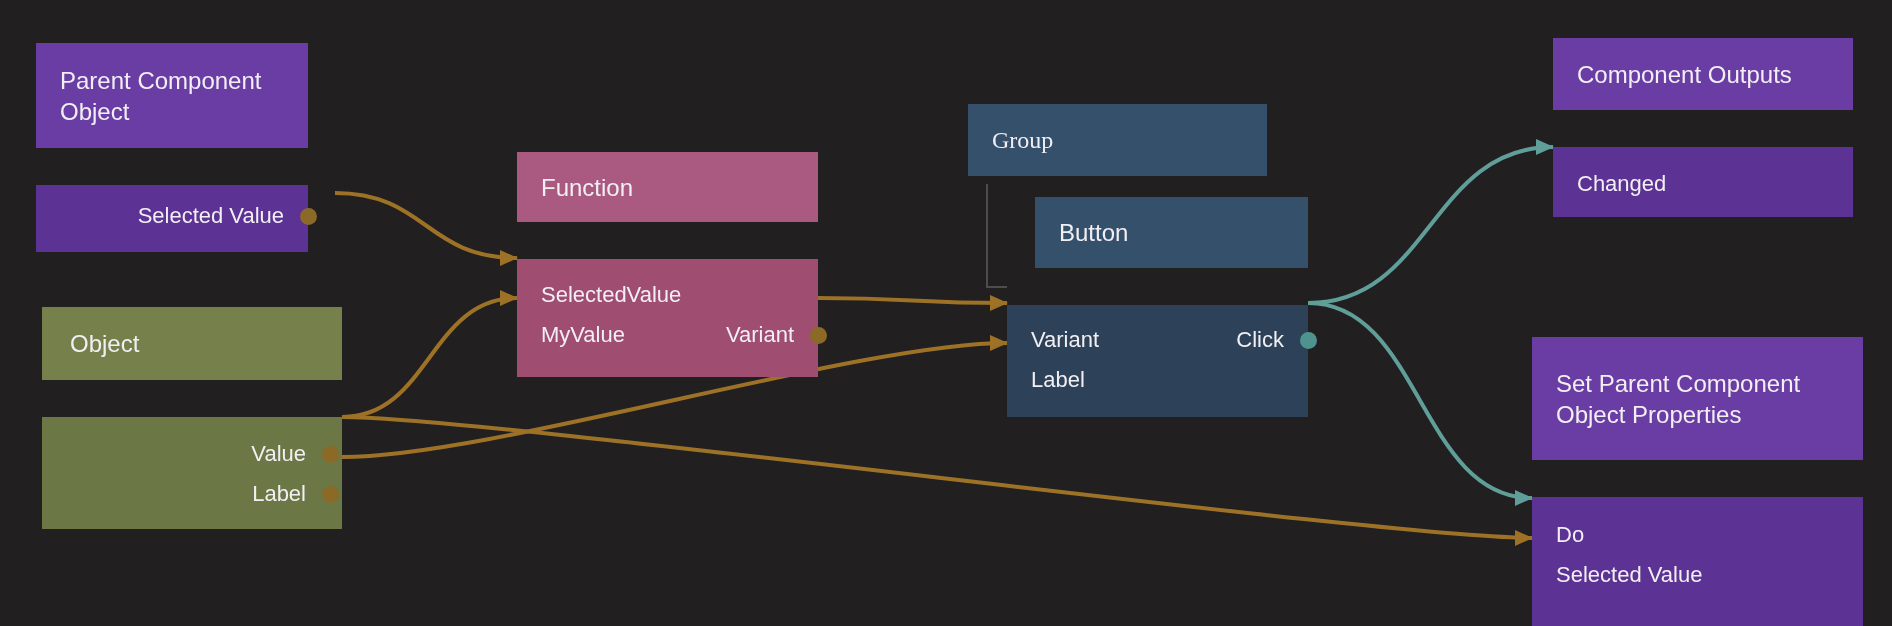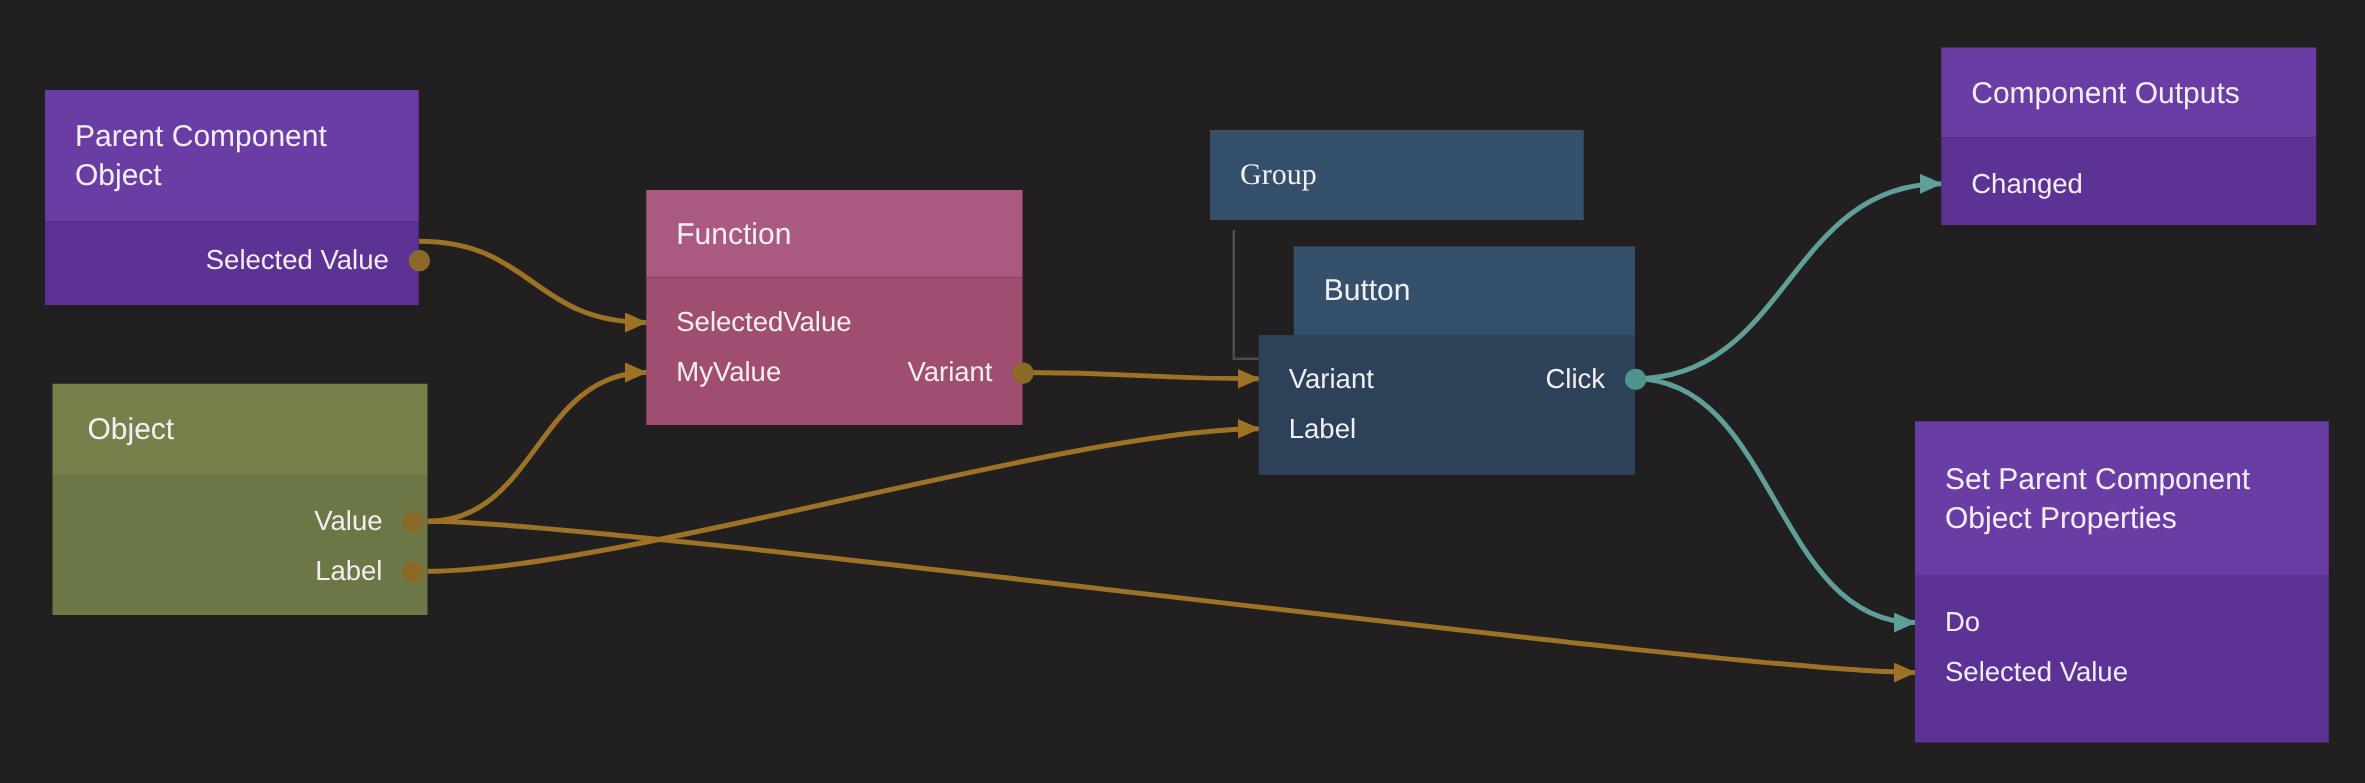--- a/index.html
+++ b/index.html
@@ -10,38 +10,38 @@
     --slate-header:#35506b; --slate-body:#2d4258;
     --data-wire:#9d7226; --data-port:#8a6a26;
     --signal-wire:#5f9e99; --signal-port:#4f938e;
     --child-link:#4d4d4d;
   }
   html,body{margin:0;padding:0;}
   body{background:var(--background);font-family:"Liberation Sans","DejaVu Sans",sans-serif;}
   #canvas{position:relative;width:1892px;height:626px;background:var(--background);overflow:hidden;}
   .node{position:absolute;color:var(--text);}
   .node-header{display:flex;align-items:center;padding:0 24px;font-size:24px;line-height:31px;font-weight:400;}
-  .node-body{position:relative;}
+  .node-body{position:relative;margin-top:37px;}
   .variant-purple .node-header{background:var(--purple-header);}
   .variant-purple .node-body{background:var(--purple-body);}
   .variant-magenta .node-header{background:var(--magenta-header);}
   .variant-magenta .node-body{background:var(--magenta-body);}
   .variant-olive .node-header{background:var(--olive-header);}
   .variant-olive .node-body{background:var(--olive-body);}
   .variant-slate .node-header{background:var(--slate-header);}
   .variant-slate .node-body{background:var(--slate-body);}
   .port-row{position:relative;height:40px;font-size:22px;line-height:40px;}
   .port-label{white-space:nowrap;}
   .port-label.in{position:absolute;left:24px;}
   .port-label.out{position:absolute;right:24px;}
   .port-dot{position:absolute;right:-9px;top:50%;width:17px;height:17px;margin-top:-8px;border-radius:50%;}
   .port-dot.data{background:var(--data-port);}
   .port-dot.signal{background:var(--signal-port);}
   
-  .pos-parent-component-object{left:36px;top:72px;width:299px;}
+  .pos-parent-component-object{left:36px;top:43px;width:272px;}
   .pos-parent-component-object .node-header{height:105px;}
   .pos-parent-component-object .node-body{padding:11px 0 16px;}
   .pos-function{left:517px;top:152px;width:301px;}
   .pos-function .node-header{height:70px;}
   .pos-function .node-body{padding:16px 0 22px;}
   .pos-object{left:42px;top:307px;width:300px;}
   .pos-object .node-header{height:73px;padding-left:28px;}
   .pos-object .node-body{padding:17px 12px 15px;}
   .pos-group{left:968px;top:104px;width:299px;font-family:Liberation Serif, serif;}
   .pos-group .node-header{height:72px;}

